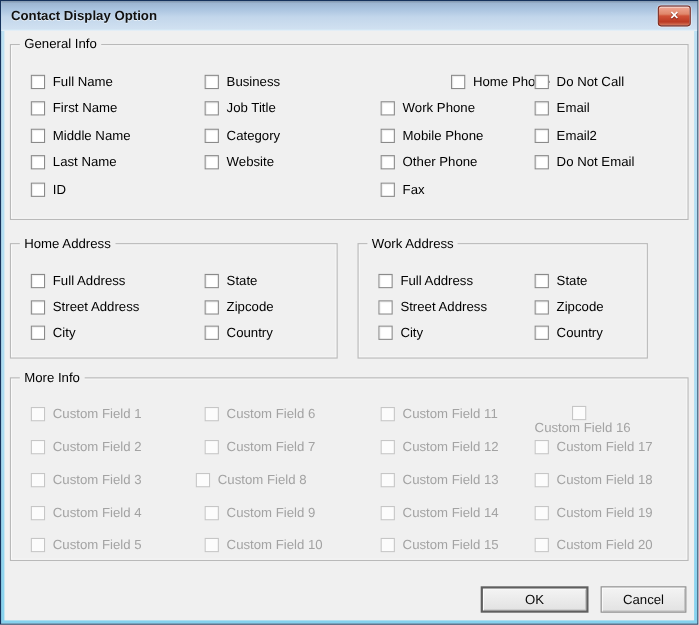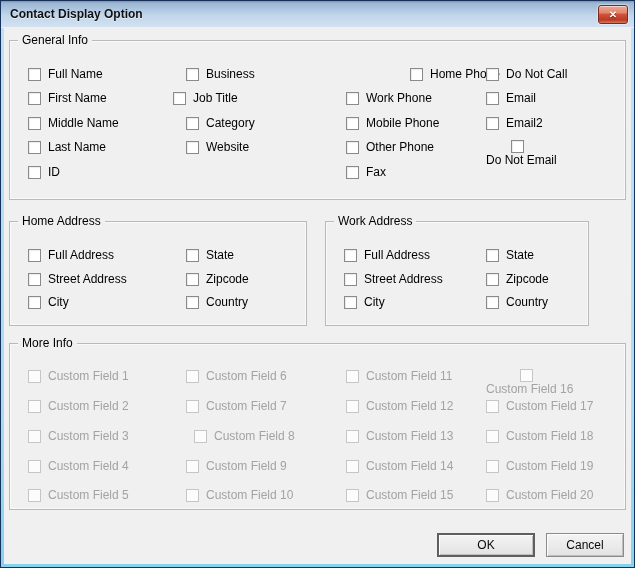--- a/index.html
+++ b/index.html
@@ -124,21 +124,21 @@
         </div>
       <div class="cb" style="left:18px;top:124px;">
           <span class="box"></span>
           <span class="lbl">ID</span>
         </div>
 
       <div class="cb" style="left:176px;top:26px;">
           <span class="box"></span>
           <span class="lbl">Business</span>
         </div>
-      <div class="cb" style="left:163px;top:50px;">
+      <div class="cb" style="left:176px;top:50px;">
           <span class="box"></span>
           <span class="lbl">Job Title</span>
         </div>
       <div class="cb" style="left:176px;top:75px;">
           <span class="box"></span>
           <span class="lbl">Category</span>
         </div>
       <div class="cb" style="left:176px;top:99px;">
           <span class="box"></span>
           <span class="lbl">Website</span>
@@ -170,21 +170,21 @@
           <span class="lbl">Do Not Call</span>
         </div>
       <div class="cb" style="left:476px;top:50px;">
           <span class="box"></span>
           <span class="lbl">Email</span>
         </div>
       <div class="cb" style="left:476px;top:75px;">
           <span class="box"></span>
           <span class="lbl">Email2</span>
         </div>
-      <div class="cb" style="left:476px;top:99px;flex-direction:column;">
+      <div class="cb" style="left:476px;top:99px;">
           <span class="box"></span>
           <span class="lbl">Do Not Email</span>
         </div>
     </div>
 
     <div class="group" style="left:5px;top:193px;width:298px;height:105px;">
       <span class="glabel">Home Address</span>
 
       <div class="cb" style="left:18px;top:26px;">
           <span class="box"></span>
@@ -268,21 +268,21 @@
         </div>
 
       <div class="cb" style="left:176px;top:25px;">
           <span class="box"></span>
           <span class="lbl">Custom Field 6</span>
         </div>
       <div class="cb" style="left:176px;top:55px;">
           <span class="box"></span>
           <span class="lbl">Custom Field 7</span>
         </div>
-      <div class="cb" style="left:184px;top:85px;">
+      <div class="cb" style="left:168px;top:85px;">
           <span class="box"></span>
           <span class="lbl">Custom Field 8</span>
         </div>
       <div class="cb" style="left:176px;top:115px;">
           <span class="box"></span>
           <span class="lbl">Custom Field 9</span>
         </div>
       <div class="cb" style="left:176px;top:144px;">
           <span class="box"></span>
           <span class="lbl">Custom Field 10</span>

